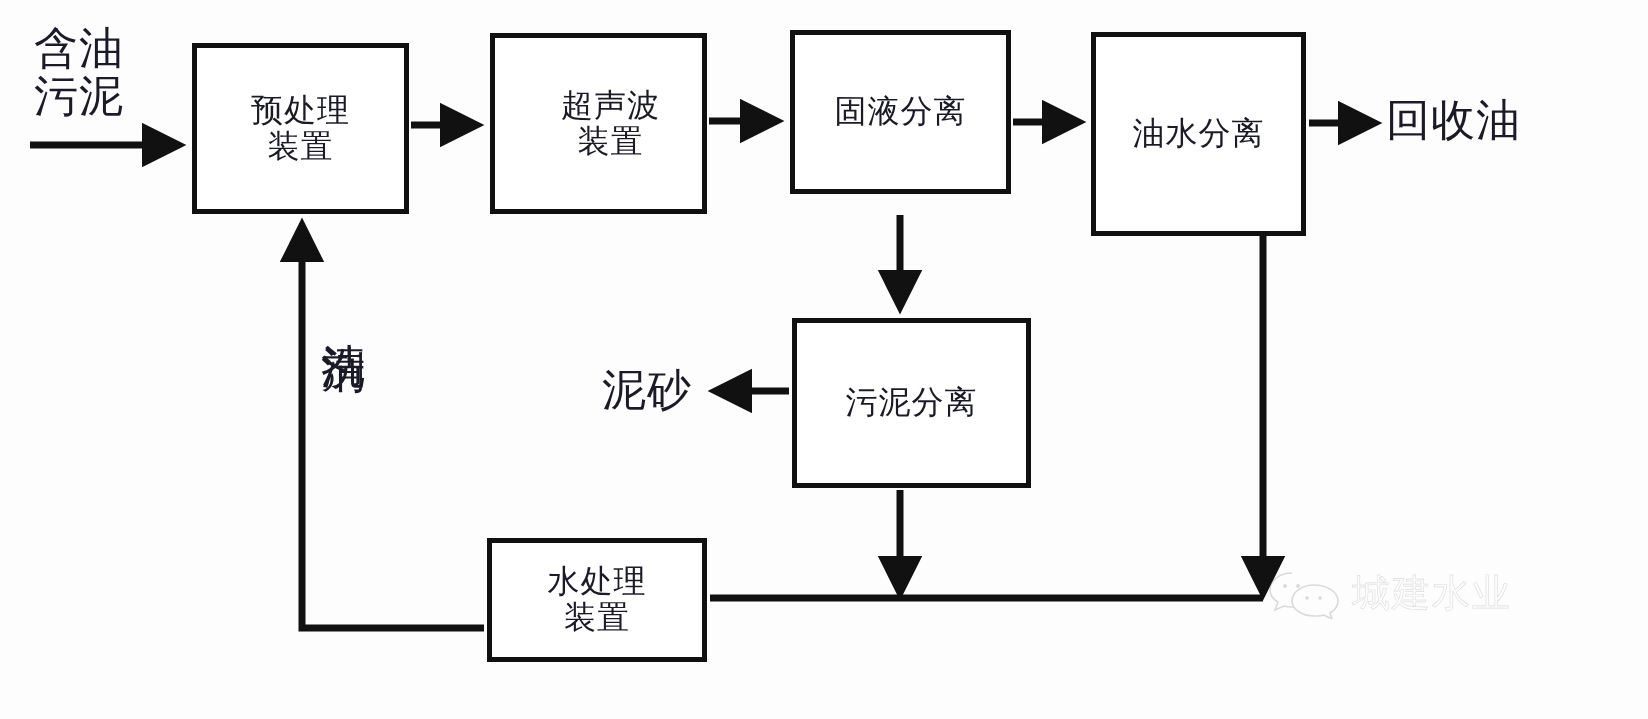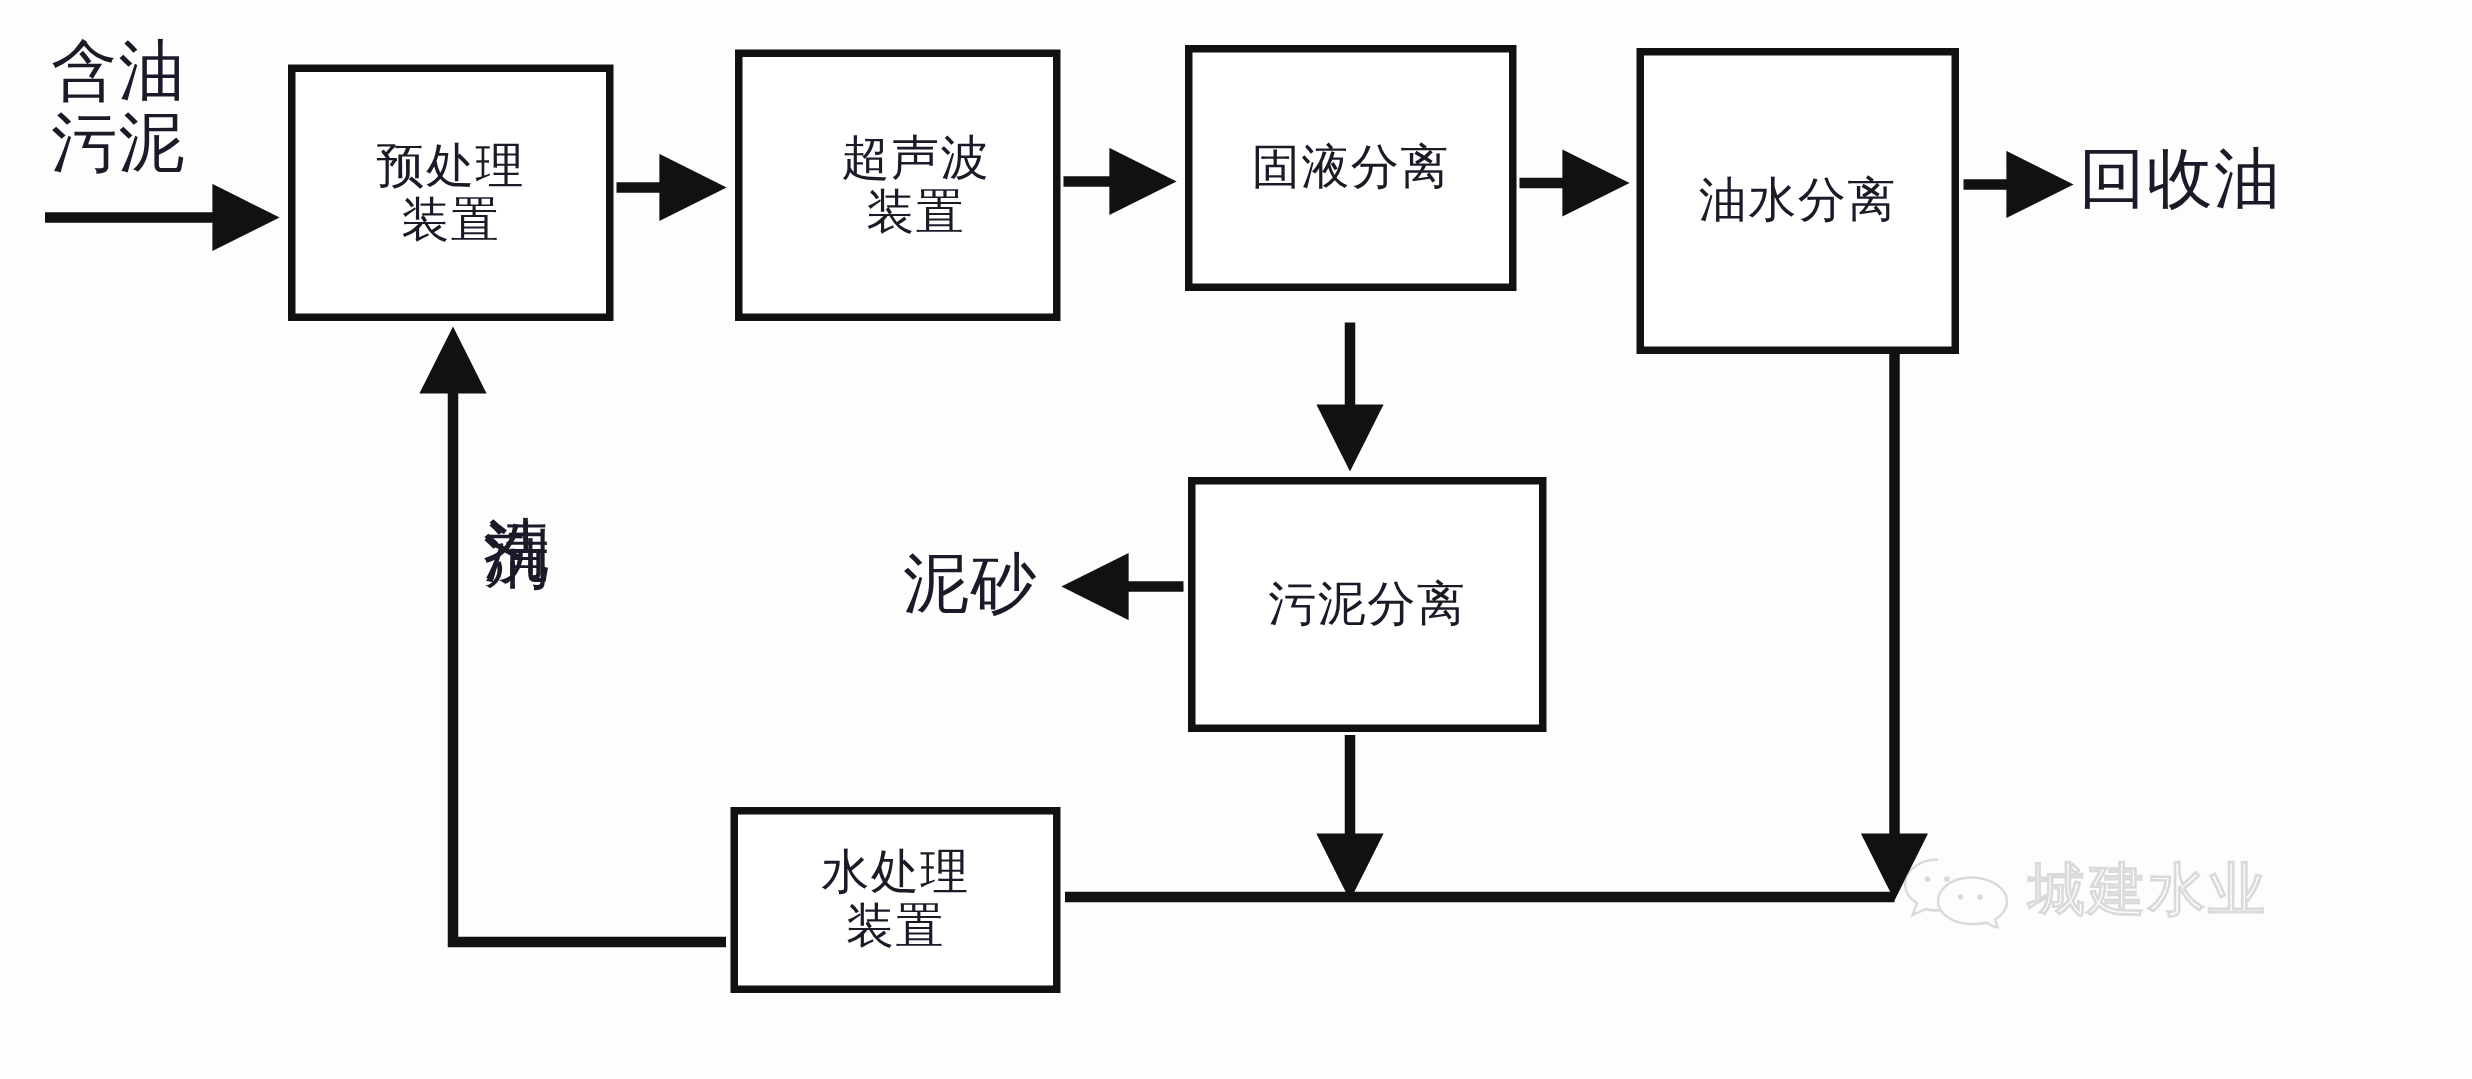--- a/index.html
+++ b/index.html
@@ -59,21 +59,20 @@
   }
   
   #watermark {
     position: absolute;
     left: 1268px;
     top: 568px;
     display: flex;
     align-items: center;
     gap: 10px;
     opacity: 0.30;
-    font-weight: bold;
   }
   #watermark .wmtext {
     font-size: 38px;
     color: #7d7d7d;
     letter-spacing: 2px;
     -webkit-text-stroke: 0.6px #8d8d8d;
     color: transparent;
   }
 </style>
 </head>

